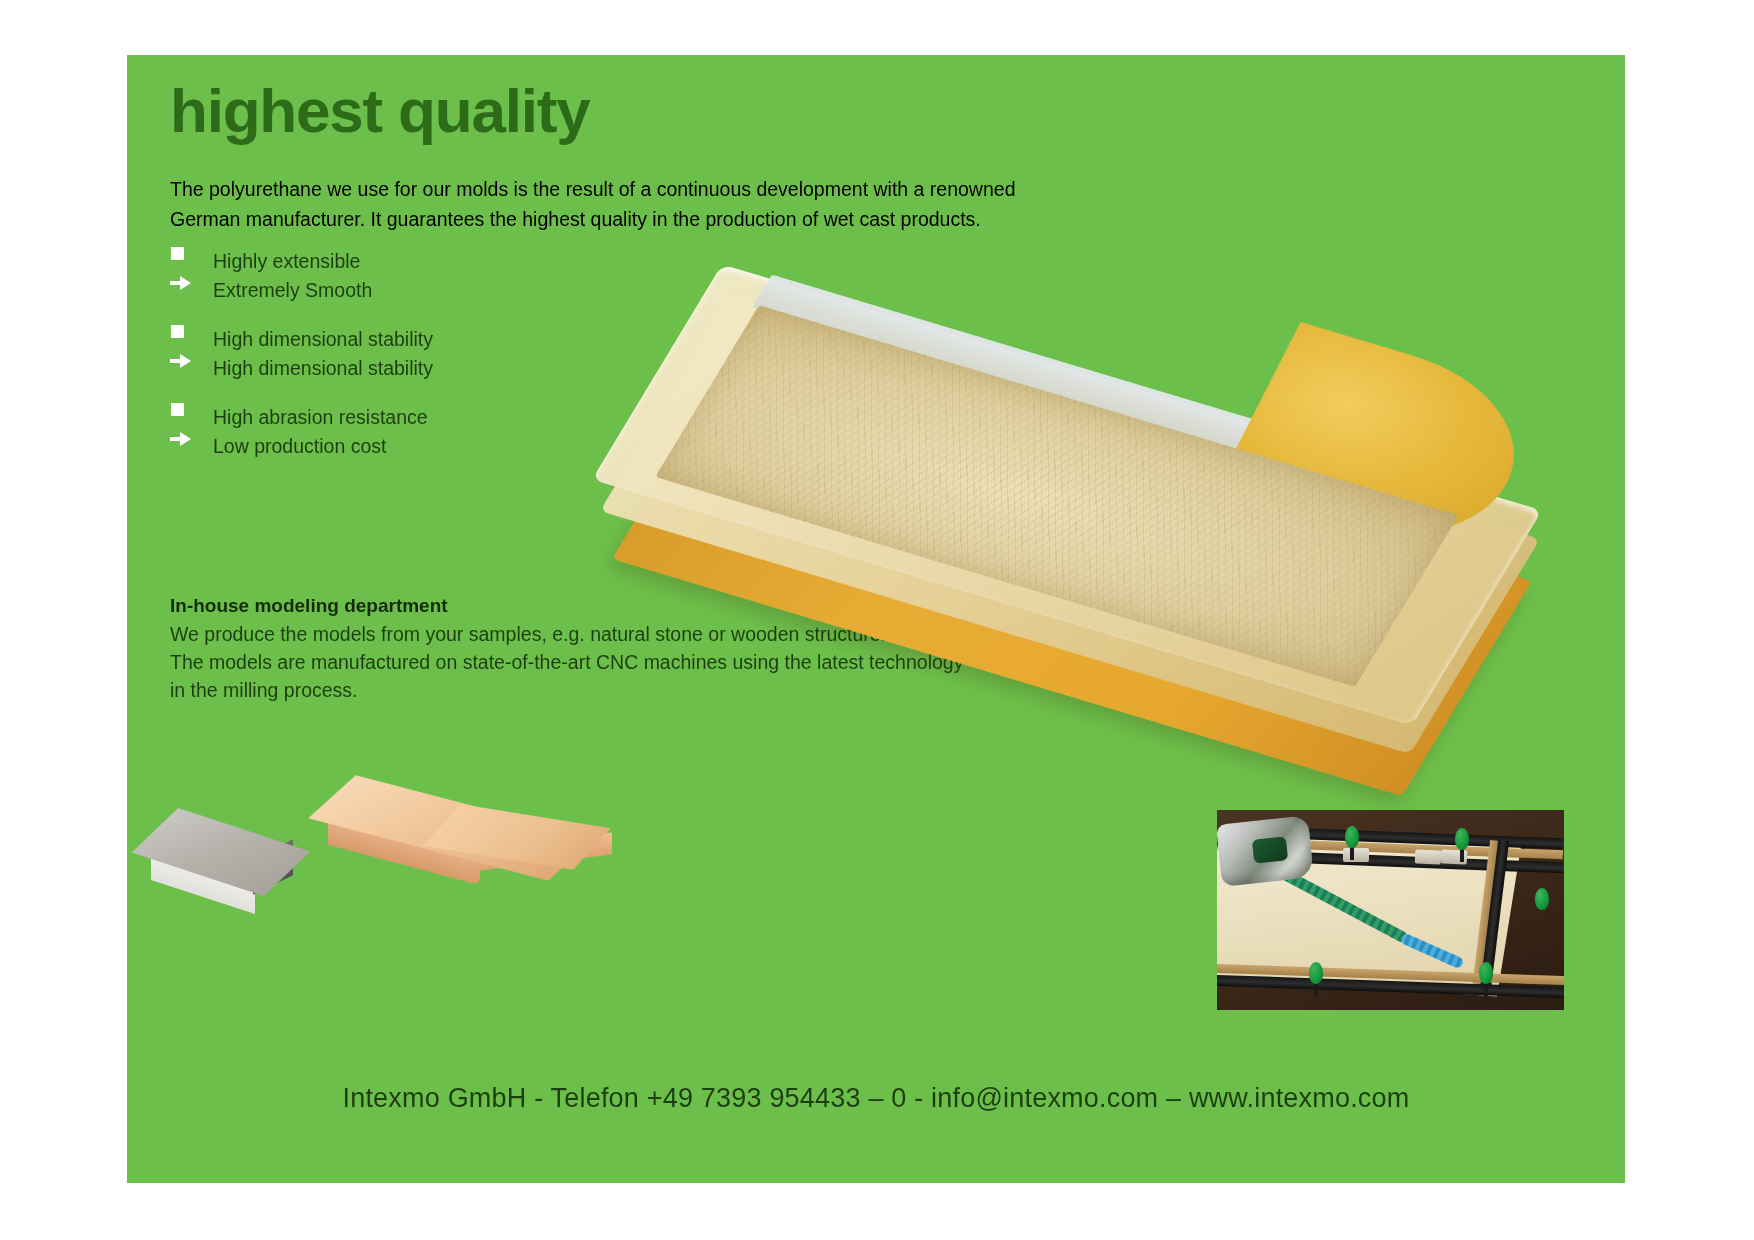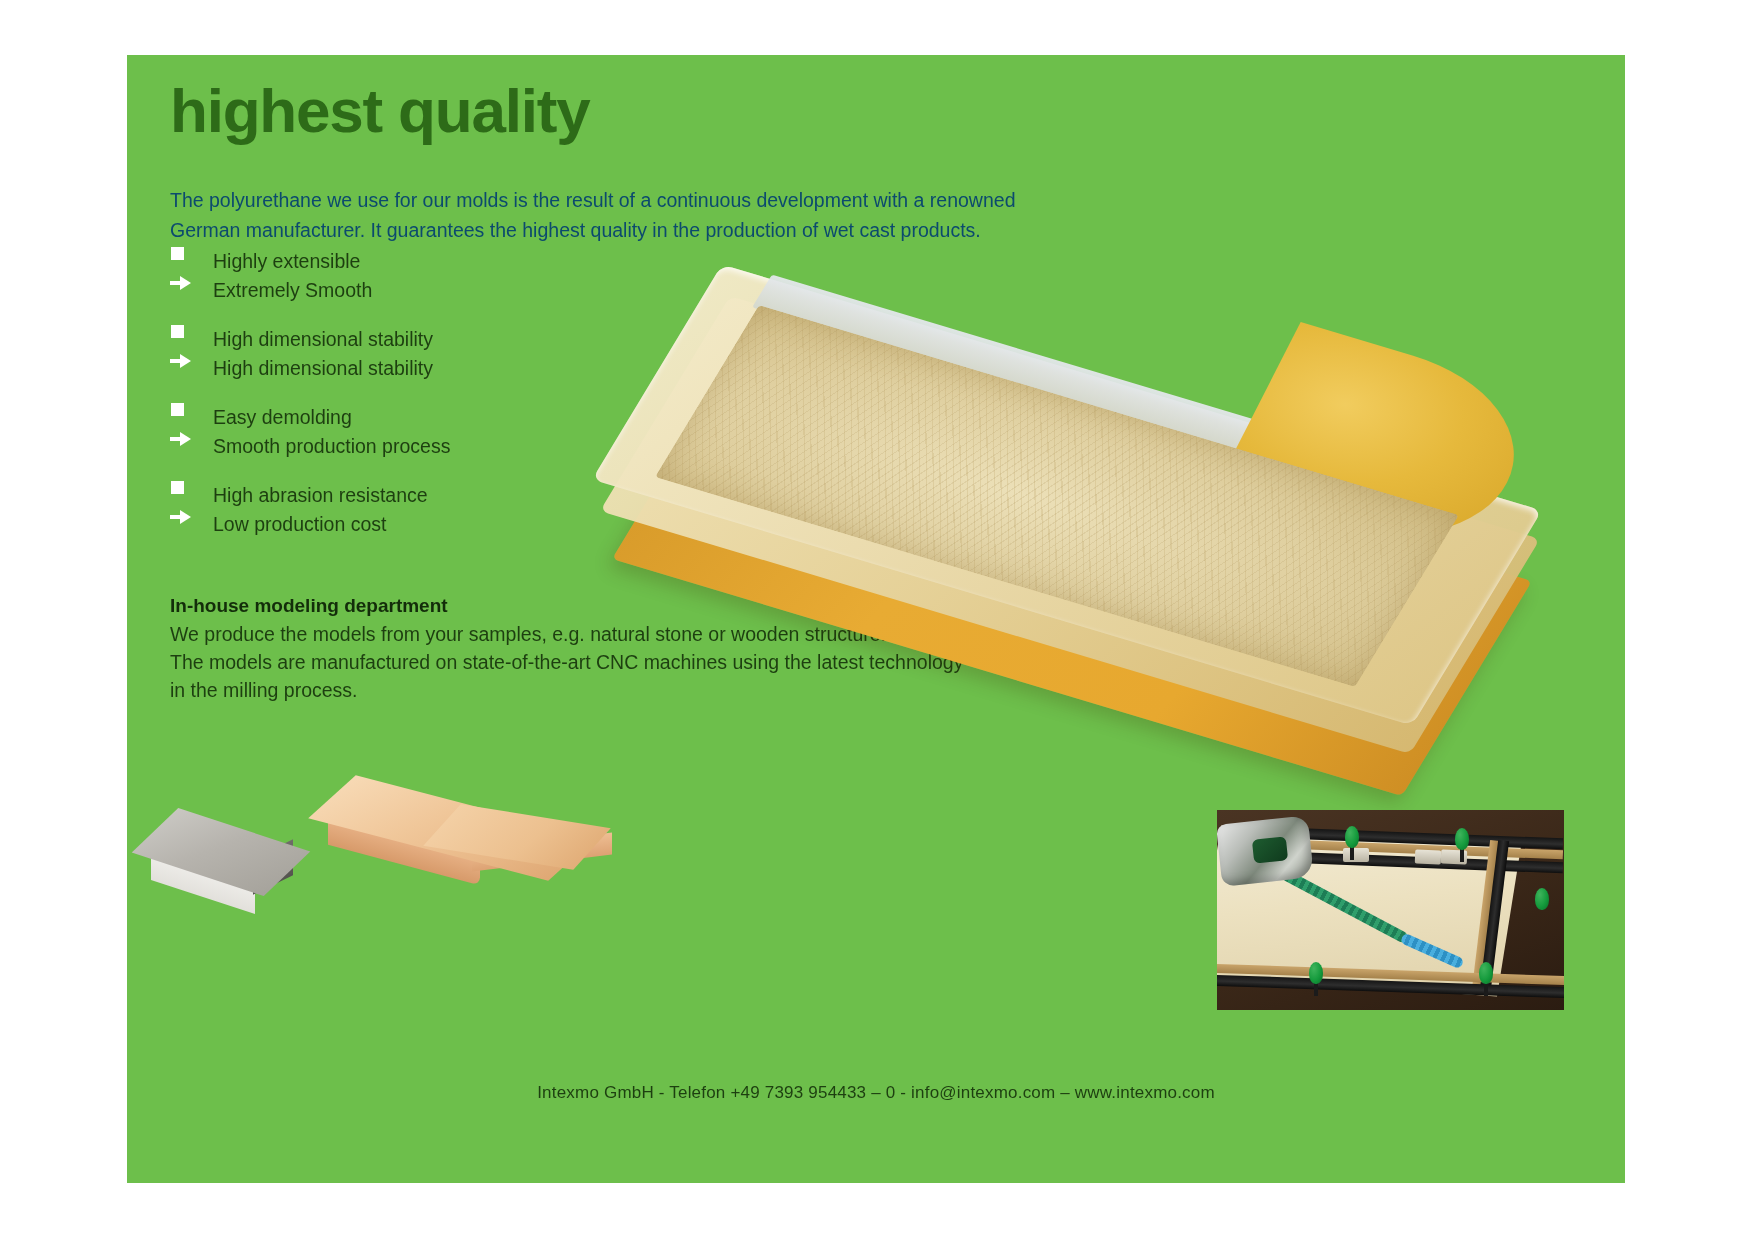--- a/index.html
+++ b/index.html
@@ -36,25 +36,25 @@
     color: #2d6b18;
     letter-spacing: -1.2px;
     line-height: 1;
     white-space: nowrap;
   }
 
   
   #intro-paragraph {
     position: absolute;
     left: 43px;
-    top: 130px;
+    top: 119px;
     width: 990px;
     font-size: 19.5px;
     line-height: 30px;
-    color: #0c4a6e;
+    color: #000000;
   }
   #intro-paragraph .line { display: block; white-space: nowrap; }
 
   
   #feature-list {
     position: absolute;
     left: 43px;
     top: 192px;
     width: 520px;
   }
@@ -127,21 +127,21 @@
   }
   #modeling-body .line { display: block; white-space: nowrap; }
 
   
   #footer-contact {
     position: absolute;
     left: 0;
     top: 1028px;
     width: 1498px;
     text-align: center;
-    font-size: 17px;
+    font-size: 27px;
     color: #1d3f10;
     letter-spacing: 0.2px;
   }
 
   
 
   
   #mold-photo {
     position: absolute;
     left: 430px;
@@ -433,34 +433,20 @@
         <span class="feature-label">High dimensional stability</span>
       </div>
       <div class="feature-row">
         <span class="bullet-cell">
             <i class="arrow-bullet"></i>
           </span>
         <span class="feature-label">High dimensional stability</span>
       </div>
     </div>
 
-    <div class="feature-group">
-      <div class="feature-row">
-        <span class="bullet-cell">
-            <i class="sq-bullet"></i>
-          </span>
-        <span class="feature-label">Easy demolding</span>
-      </div>
-      <div class="feature-row">
-        <span class="bullet-cell">
-            <i class="arrow-bullet"></i>
-          </span>
-        <span class="feature-label">Smooth production process</span>
-      </div>
-    </div>
 
     <div class="feature-group">
       <div class="feature-row">
         <span class="bullet-cell">
             <i class="sq-bullet"></i>
           </span>
         <span class="feature-label">High abrasion resistance</span>
       </div>
       <div class="feature-row">
         <span class="bullet-cell">

